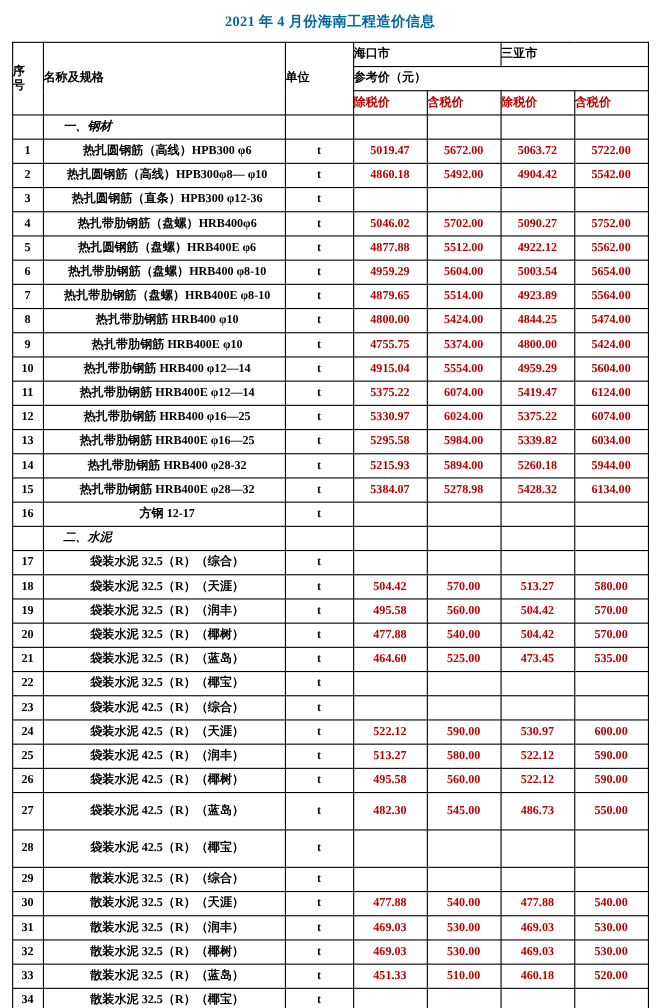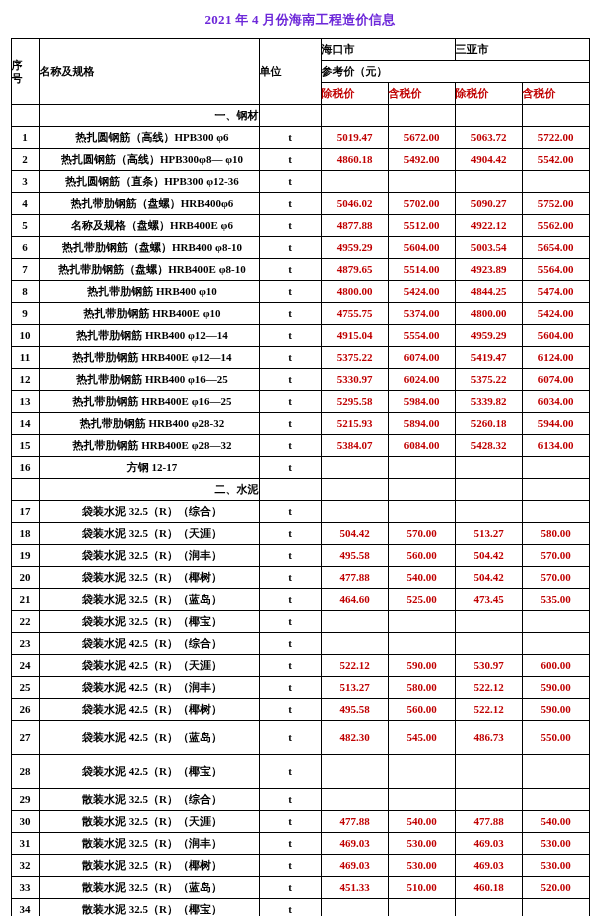--- a/index.html
+++ b/index.html
@@ -14,21 +14,21 @@
   }
   .page {
     width: 600px;
     padding: 0;
     position: relative;
   }
   .doc-title {
     text-align: center;
     font-size: 13px;
     font-weight: bold;
-    color: #6d28d9;
+    color: #0369a1;
     padding: 11px 0 9px 0;
     letter-spacing: 0.3px;
     font-family: "Liberation Serif", "DejaVu Serif", serif;
   }
   table.main {
     border-collapse: collapse;
     width: 578px;
     margin: 0 auto;
     table-layout: fixed;
   }
@@ -67,23 +67,24 @@
   .unit {
     text-align: center;
     font-size: 11px;
   }
   .price {
     text-align: center;
     font-size: 11px;
     color: #c00000;
   }
   .section-name {
-    text-align: right;
+    text-align: left;
     padding-left: 18px !important;
     font-size: 11px;
+    font-style: italic;
   }
   .tall { height: 34px; margin-top: 44px; }
   .hdr-seq-2line { line-height: 1.05; }
 </style>
 </head>
 <body>
 
 <div class="page">
 
   <div class="doc-title">2021 年 4 月份海南工程造价信息</div>
@@ -160,21 +161,21 @@
           <td class="seq">4</td>
           <td class="name">热扎带肋钢筋（盘螺）HRB400φ6</td>
           <td class="unit">t</td>
           <td class="price">5046.02</td>
           <td class="price">5702.00</td>
           <td class="price">5090.27</td>
           <td class="price">5752.00</td>
         </tr>
         <tr>
           <td class="seq">5</td>
-          <td class="name">名称及规格（盘螺）HRB400E φ6</td>
+          <td class="name">热扎圆钢筋（盘螺）HRB400E φ6</td>
           <td class="unit">t</td>
           <td class="price">4877.88</td>
           <td class="price">5512.00</td>
           <td class="price">4922.12</td>
           <td class="price">5562.00</td>
         </tr>
         <tr>
           <td class="seq">6</td>
           <td class="name">热扎带肋钢筋（盘螺）HRB400 φ8-10</td>
           <td class="unit">t</td>
@@ -253,21 +254,21 @@
           <td class="price">5215.93</td>
           <td class="price">5894.00</td>
           <td class="price">5260.18</td>
           <td class="price">5944.00</td>
         </tr>
         <tr>
           <td class="seq">15</td>
           <td class="name">热扎带肋钢筋 HRB400E   φ28—32</td>
           <td class="unit">t</td>
           <td class="price">5384.07</td>
-          <td class="price">6084.00</td>
+          <td class="price">5278.98</td>
           <td class="price">5428.32</td>
           <td class="price">6134.00</td>
         </tr>
         <tr>
           <td class="seq">16</td>
           <td class="name">方钢   12-17</td>
           <td class="unit">t</td>
           <td class="price"></td>
           <td class="price"></td>
           <td class="price"></td>

